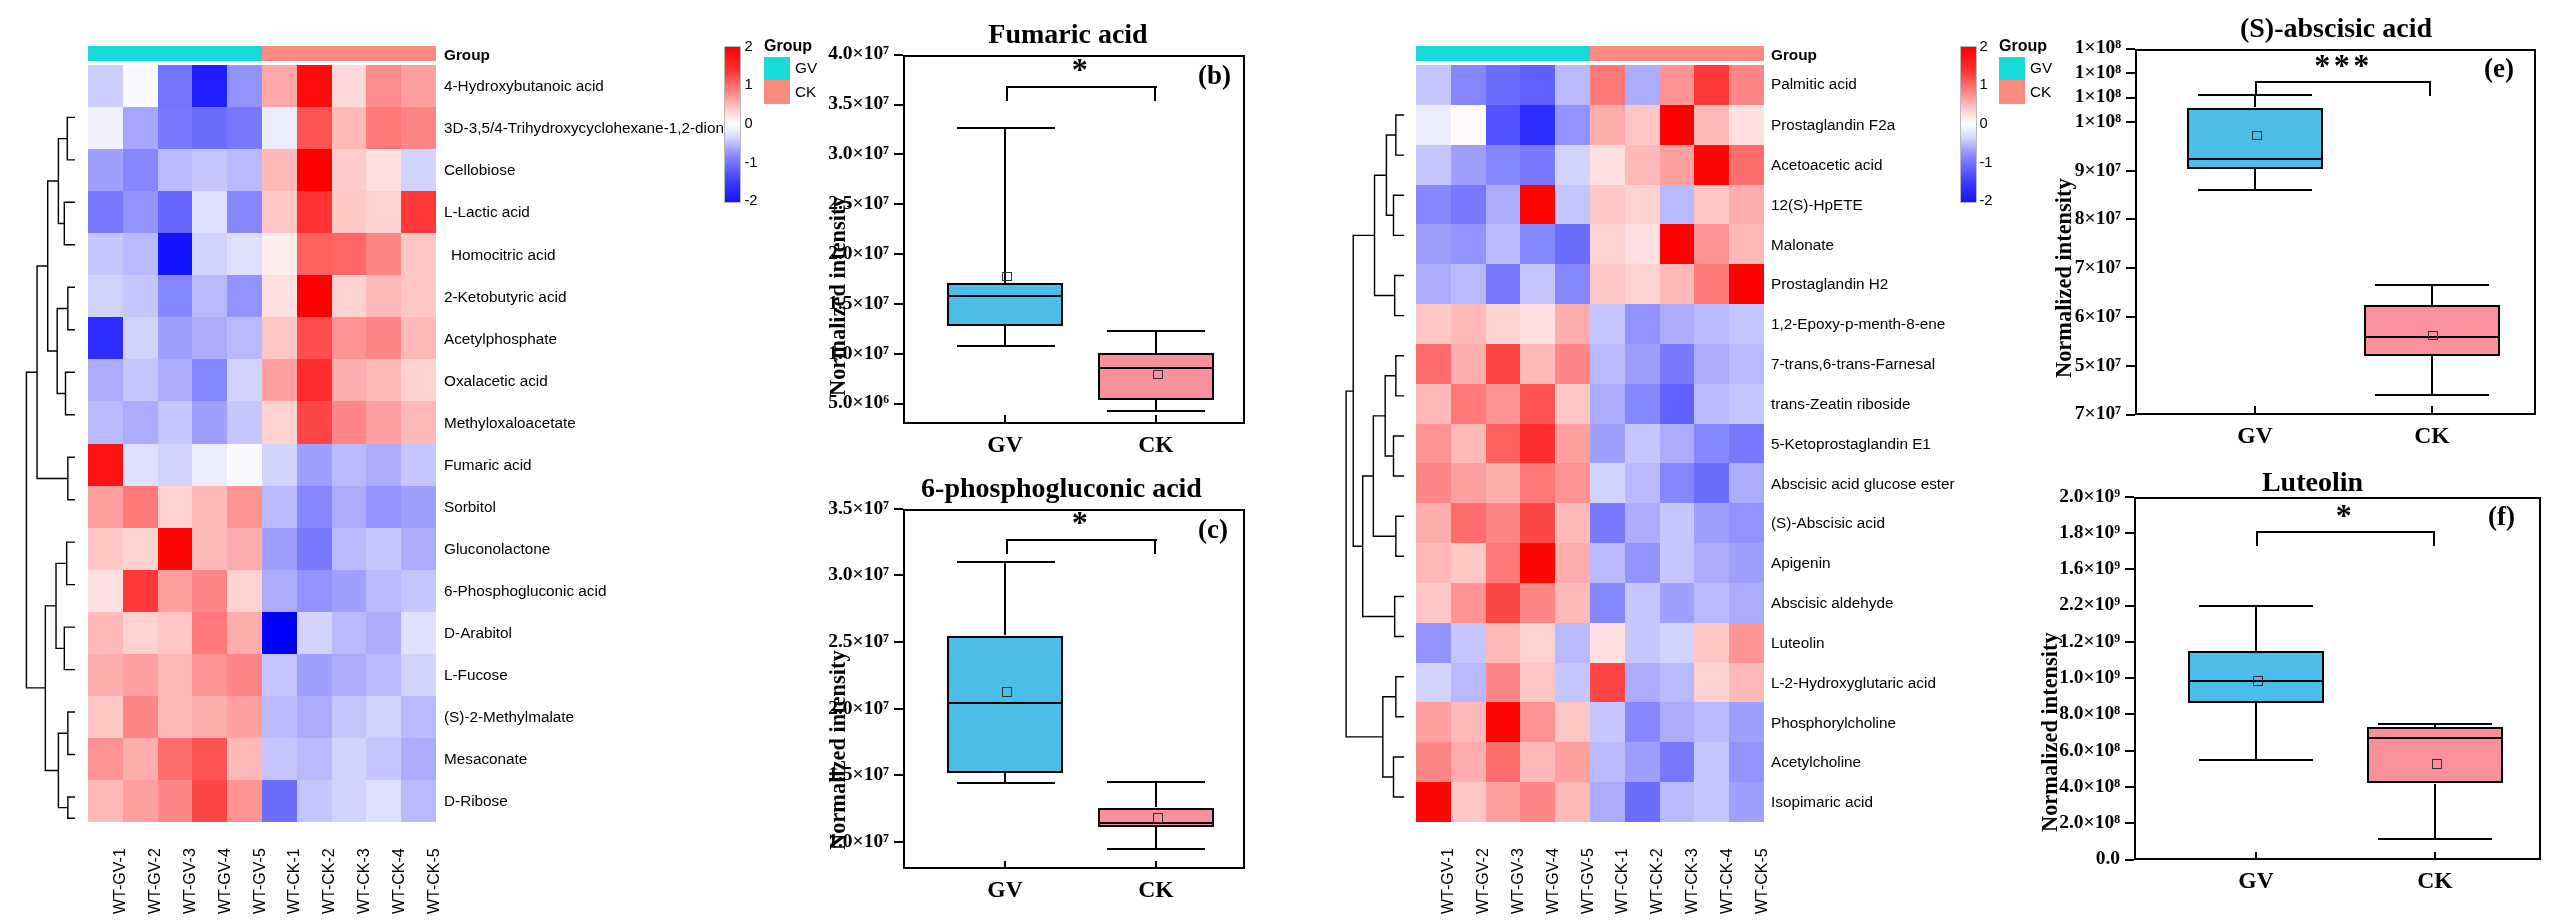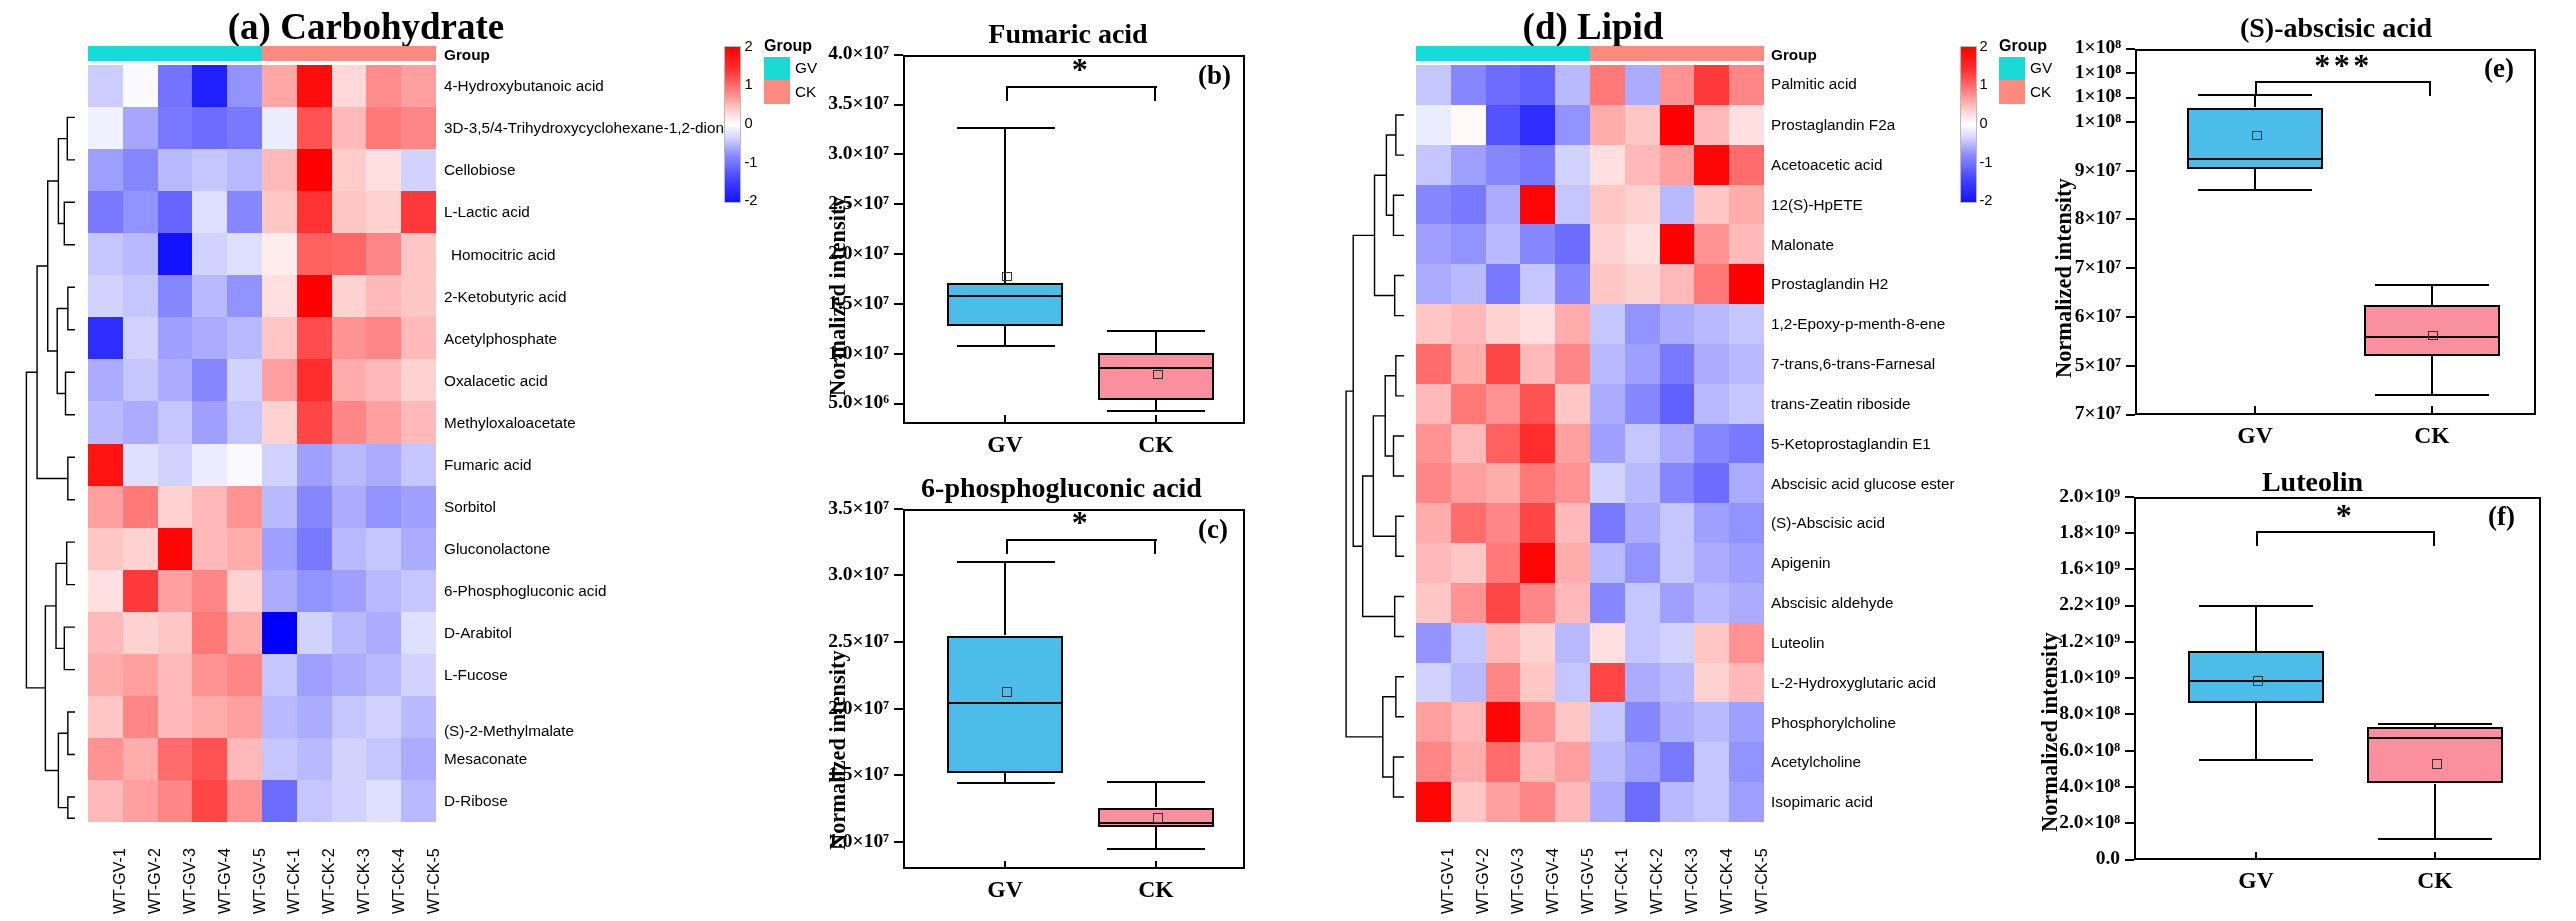--- a/index.html
+++ b/index.html
@@ -72,21 +72,20 @@
   .sig-star{
     position:absolute;font-family:"Liberation Serif",serif;font-weight:bold;font-size:32px;color:#000;
     white-space:nowrap;letter-spacing:3.5px;
   }
 </style>
 </head>
 <body>
 
 <div class="fig">
 
-  <div class="panel-title hm-title" style="left:71px;top:4.7px;width:590px;">(a) Carbohydrate</div>
 
   <svg class="dendro" style="left:10.6px;top:56px;width:77px;height:767px;" viewBox="0 0 130 1300" preserveAspectRatio="none">
     <g stroke="#000" stroke-width="2.4" fill="none">
       <path d="M108 104 L95 104 L95 176 L108 176"></path>
       <path d="M108 248 L90 248 L90 320 L108 320"></path>
       <path d="M95 140 L80 140 L80 284 L90 284"></path>
       <path d="M108 392 L96 392 L96 464 L108 464"></path>
       <path d="M108 536 L92 536 L92 608 L108 608"></path>
       <path d="M96 428 L78 428 L78 572 L92 572"></path>
       <path d="M80 212 L62 212 L62 500 L78 500"></path>
@@ -301,21 +300,21 @@
       <div class="row-label" style="top: 224px; left: 0px;">2-Ketobutyric acid</div>
       <div class="row-label" style="top: 266px; left: 0px;">Acetylphosphate</div>
       <div class="row-label" style="top: 308px; left: 0px;">Oxalacetic acid</div>
       <div class="row-label" style="top: 350px; left: 0px;">Methyloxaloacetate</div>
       <div class="row-label" style="top: 392px; left: 0px;">Fumaric acid</div>
       <div class="row-label" style="top: 434px; left: 0px;">Sorbitol</div>
       <div class="row-label" style="top: 476px; left: 0px;">Gluconolactone</div>
       <div class="row-label" style="top: 518px; left: 0px;">6-Phosphogluconic acid</div>
       <div class="row-label" style="top: 560px; left: 0px;">D-Arabitol</div>
       <div class="row-label" style="top: 602px; left: 0px;">L-Fucose</div>
-      <div class="row-label" style="top: 644px; left: 0px; margin-top: 14px;">(S)-2-Methylmalate</div>
+      <div class="row-label" style="top: 644px; left: 0px;">(S)-2-Methylmalate</div>
       <div class="row-label" style="top: 686px; left: 0px;">Mesaconate</div>
       <div class="row-label" style="top: 728px; left: 0px;">D-Ribose</div>
     </div>
 
   <div class="col-labels" style="left:88px;top:826px;width:348px;height:94px;">
       <div class="col-label" style="left: 23px; top: 88px;">WT-GV-1</div>
       <div class="col-label" style="left: 58px; top: 88px;">WT-GV-2</div>
       <div class="col-label" style="left: 93px; top: 88px;">WT-GV-3</div>
       <div class="col-label" style="left: 128px; top: 88px;">WT-GV-4</div>
       <div class="col-label" style="left: 163px; top: 88px;">WT-GV-5</div>
@@ -427,21 +426,20 @@
         <div class="sig-bracket" style="left: 0px; top: 0px; width: 342px; height: 360px;">
           <div class="bar" style="left: 103px; top: 29.5px; width: 151px; height: 2.4px; background: rgb(0, 0, 0);"></div>
           <div class="bar" style="left: 103px; top: 29.5px; width: 2.4px; height: 15.3px; background: rgb(0, 0, 0);"></div>
           <div class="bar" style="left: 251px; top: 29.5px; width: 2.4px; height: 15.3px; background: rgb(0, 0, 0);"></div>
         </div>
         <div class="sig-star" style="left: 143px; top: -4.7px; width: 71px; text-align: center;">*</div>
       </div>
     <div class="bp-tag" style="left:378px;top:42px;">(c)</div>
   </div>
 
-  <div class="panel-title hm-title" style="left:1298px;top:4.7px;width:590px;">(d) Lipid</div>
 
   <svg class="dendro" style="left:1339px;top:56px;width:77px;height:767px;" viewBox="0 0 130 1300" preserveAspectRatio="none">
     <g stroke="#000" stroke-width="2.4" fill="none">
       <path d="M110 100 L96 100 L96 168 L110 168"></path>
       <path d="M110 236 L92 236 L92 304 L110 304"></path>
       <path d="M96 134 L80 134 L80 270 L92 270"></path>
       <path d="M110 372 L94 372 L94 440 L110 440"></path>
       <path d="M80 202 L60 202 L60 406 L94 406"></path>
       <path d="M110 508 L96 508 L96 576 L110 576"></path>
       <path d="M110 644 L92 644 L92 712 L110 712"></path>

